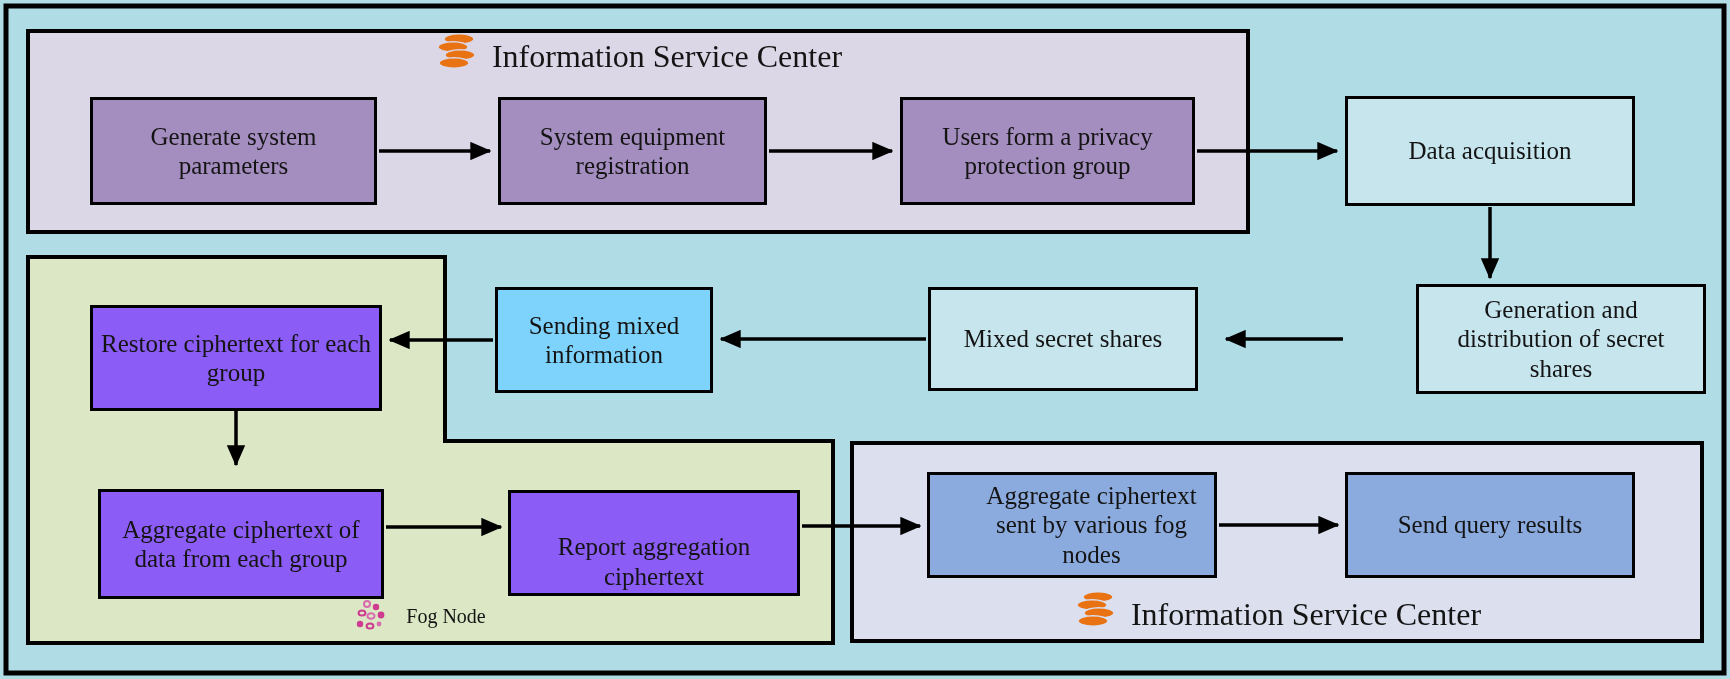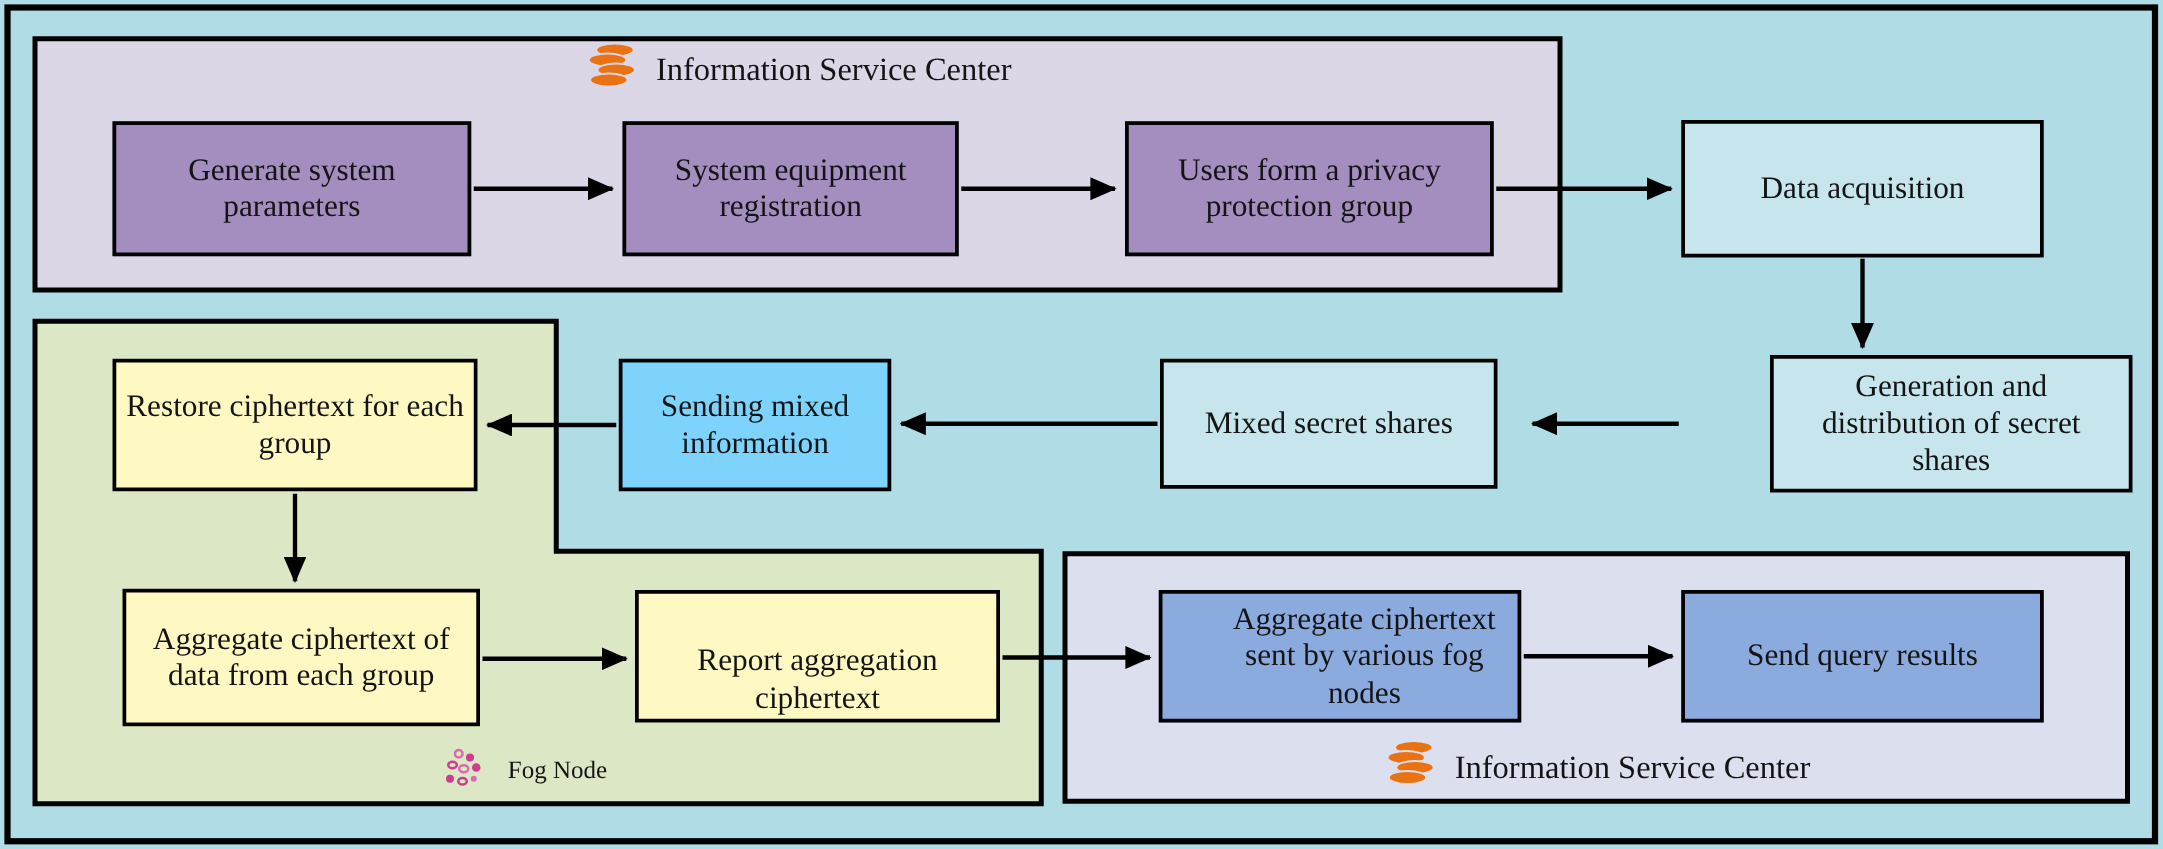--- a/index.html
+++ b/index.html
@@ -9,25 +9,25 @@
   }
   .layer{position:absolute;left:0;top:0;width:1730px;height:679px;}
   .node{
     position:absolute;box-sizing:border-box;border:3.5px solid #000;
     display:flex;align-items:center;justify-content:center;text-align:center;
     font-size:25px;line-height:1.18;padding:2px 8px;z-index:3;
   }
   .purple{background:#a48dbf;}
   .lblue{background:#c6e5ed;}
   .green{background:#7dd3fc;}
-  .olive{background:#fef9c3;}
+  .olive{background:#8b5cf6;margin-top:18px;}
   .blue{background:#8babdf;}
   .section-label{
     position:absolute;display:flex;align-items:center;justify-content:center;
-    gap:12px;font-size:26px;z-index:3;white-space:nowrap;
+    gap:12px;font-size:32px;z-index:3;white-space:nowrap;
   }
   
   #box-generate-params{left:90px;top:97px;width:287px;height:108px;font-family:Liberation Serif, serif;}
   #box-equipment-registration{left:498px;top:97px;width:269px;height:108px;}
   #box-privacy-group{left:900px;top:97px;width:295px;height:108px;}
   #box-data-acquisition{left:1345px;top:96px;width:290px;height:110px;}
   #box-secret-shares{left:1416px;top:284px;width:290px;height:110px;}
   #box-mixed-shares{left:928px;top:287px;width:270px;height:104px;}
   #box-sending-mixed{left:495px;top:287px;width:218px;height:106px;}
   #box-restore-ciphertext{left:90px;top:287px;width:292px;height:106px;}

